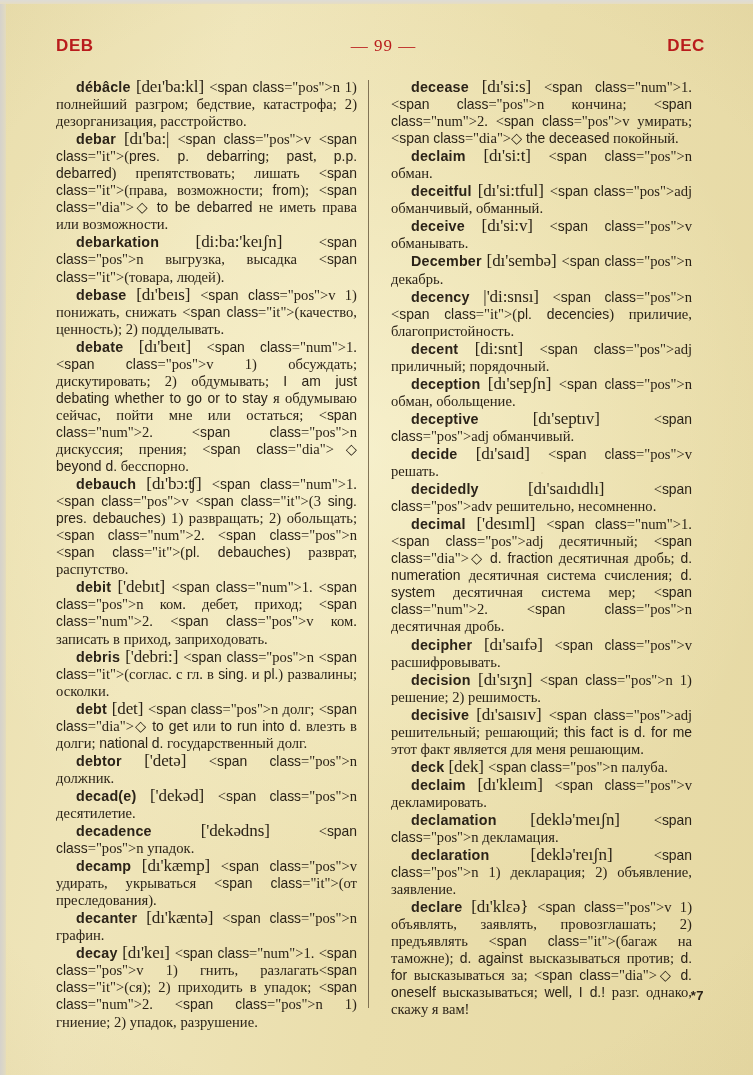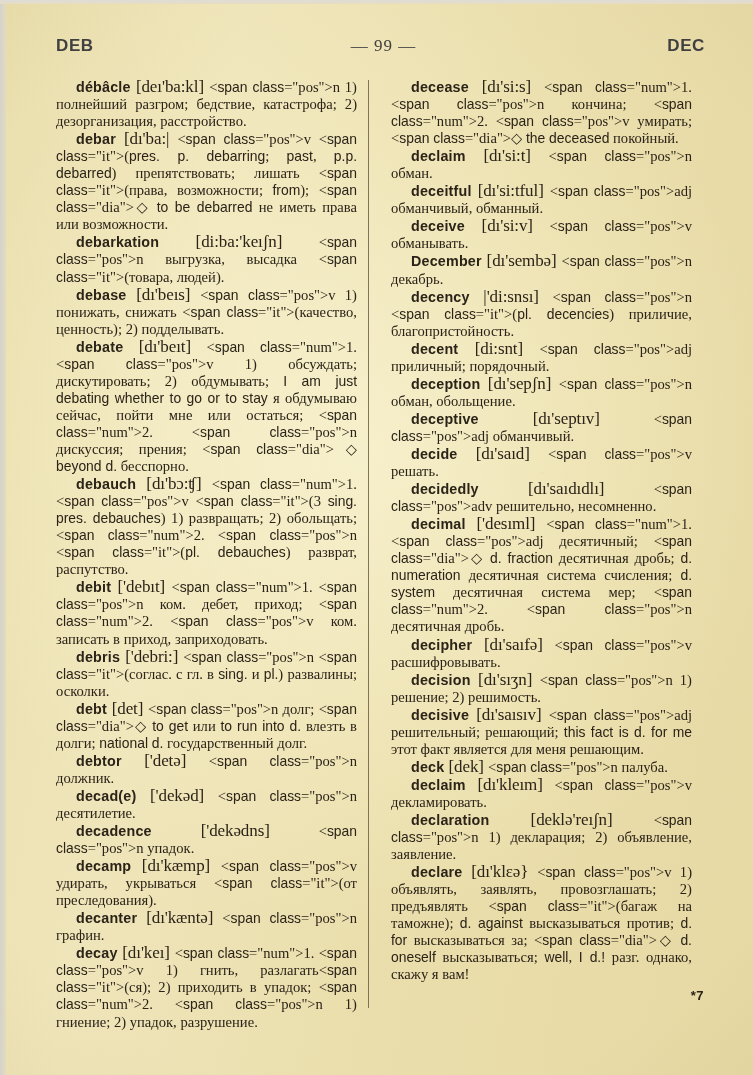--- a/index.html
+++ b/index.html
@@ -48,21 +48,21 @@
     right: 48px;
     top: 36px;
     height: 24px;
     display: flex;
     align-items: baseline;
     justify-content: space-between;
     font-family: "Liberation Sans", "DejaVu Sans", sans-serif;
     font-weight: bold;
     font-size: 17px;
     letter-spacing: 0.6px;
-    color: #404040;
+    color: #b91c1c;
   }
   #running-head .folio {
     font-family: "Liberation Serif", serif;
     font-weight: normal;
     font-size: 17px;
     letter-spacing: 1px;
     margin-left: 6px;
   }
 
   
@@ -183,20 +183,21 @@
         <p class="entry"><span class="hw">deception</span><span class="ph"> [dı'sepʃn] </span><span>&lt;<span class="en">span class</span>="pos"&gt;n обман, обольщение.</span></p>
         <p class="entry"><span class="hw">deceptive</span><span class="ph"> [dı'septıv] </span><span>&lt;<span class="en">span class</span>="pos"&gt;adj обманчивый.</span></p>
         <p class="entry"><span class="hw">decide</span><span class="ph"> [dı'saıd] </span><span>&lt;<span class="en">span class</span>="pos"&gt;v решать.</span></p>
         <p class="entry"><span class="hw">decidedly</span><span class="ph"> [dı'saıdıdlı] </span><span>&lt;<span class="en">span class</span>="pos"&gt;adv решительно, несомненно.</span></p>
         <p class="entry"><span class="hw">decimal</span><span class="ph"> ['desıml] </span><span>&lt;<span class="en">span class</span>="num"&gt;1. &lt;<span class="en">span class</span>="pos"&gt;adj десятичный; &lt;<span class="en">span class</span>="dia"&gt;◇ <span class="en">d. fraction</span> десятичная дробь; <span class="en">d. numeration</span> десятичная система счисления; <span class="en">d. system</span> десятичная система мер; &lt;<span class="en">span class</span>="num"&gt;2. &lt;<span class="en">span class</span>="pos"&gt;n десятичная дробь.</span></p>
         <p class="entry"><span class="hw">decipher</span><span class="ph"> [dı'saıfə] </span><span>&lt;<span class="en">span class</span>="pos"&gt;v расшифровывать.</span></p>
         <p class="entry"><span class="hw">decision</span><span class="ph"> [dı'sıʒn] </span><span>&lt;<span class="en">span class</span>="pos"&gt;n 1) решение; 2) решимость.</span></p>
         <p class="entry"><span class="hw">decisive</span><span class="ph"> [dı'saısıv] </span><span>&lt;<span class="en">span class</span>="pos"&gt;adj решительный; решающий; <span class="en">this fact is d. for me</span> этот факт является для меня решающим.</span></p>
         <p class="entry"><span class="hw">deck</span><span class="ph"> [dek] </span><span>&lt;<span class="en">span class</span>="pos"&gt;n палуба.</span></p>
         <p class="entry"><span class="hw">declaim</span><span class="ph"> [dı'kleım] </span><span>&lt;<span class="en">span class</span>="pos"&gt;v декламировать.</span></p>
+        <p class="entry"><span class="hw">declamation</span><span class="ph"> [deklə'meıʃn] </span><span>&lt;<span class="en">span class</span>="pos"&gt;n декламация.</span></p>
         <p class="entry"><span class="hw">declaration</span><span class="ph"> [deklə'reıʃn] </span><span>&lt;<span class="en">span class</span>="pos"&gt;n 1) декларация; 2) объявление, заявление.</span></p>
         <p class="entry"><span class="hw">declare</span><span class="ph"> [dı'klɛə} </span><span>&lt;<span class="en">span class</span>="pos"&gt;v 1) объявлять, заявлять, провозглашать; 2) предъявлять &lt;<span class="en">span class</span>="it"&gt;(багаж на таможне); <span class="en">d. against</span> высказываться против; <span class="en">d. for</span> высказываться за; &lt;<span class="en">span class</span>="dia"&gt;◇ <span class="en">d. oneself</span> высказываться; <span class="en">well</span>, <span class="en">I d.!</span> разг. однако, скажу я вам!</span></p>
       </div>
   </div>
 
   <div id="signature">*7</div>
 
   <div id="speckle"></div>
   <div id="edge-left"></div>
   <div id="edge-top"></div>

